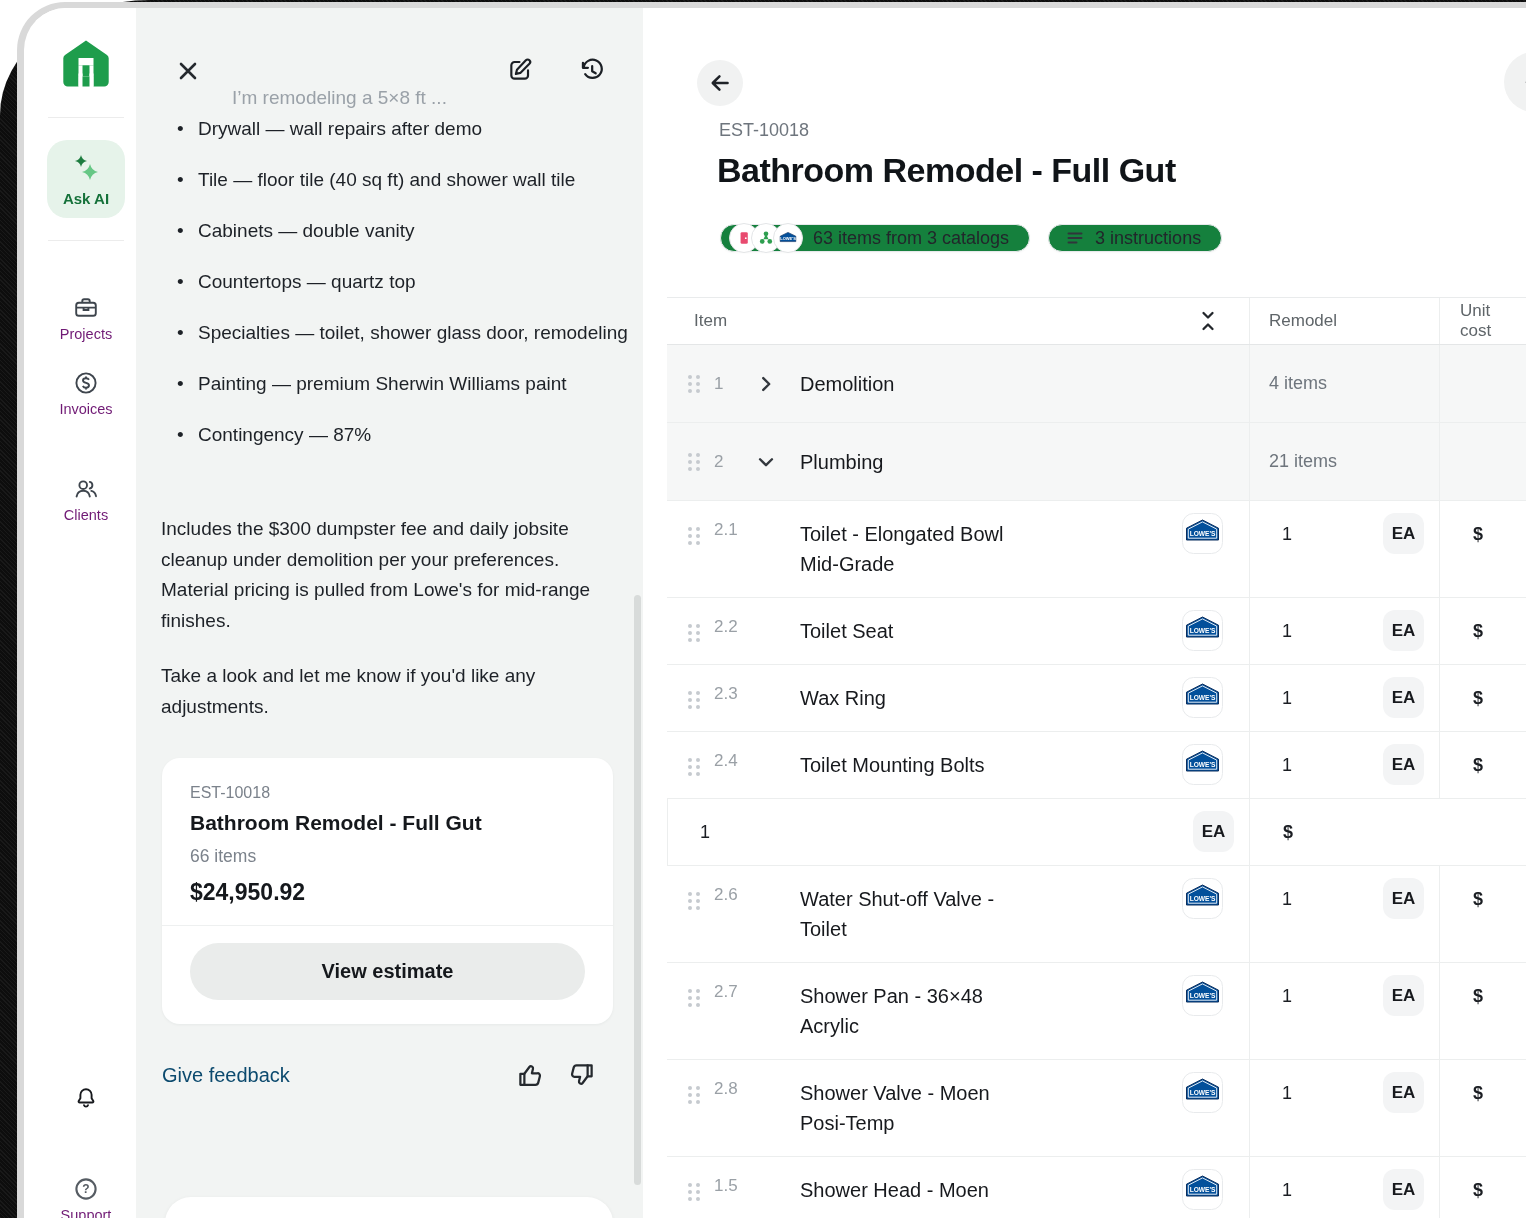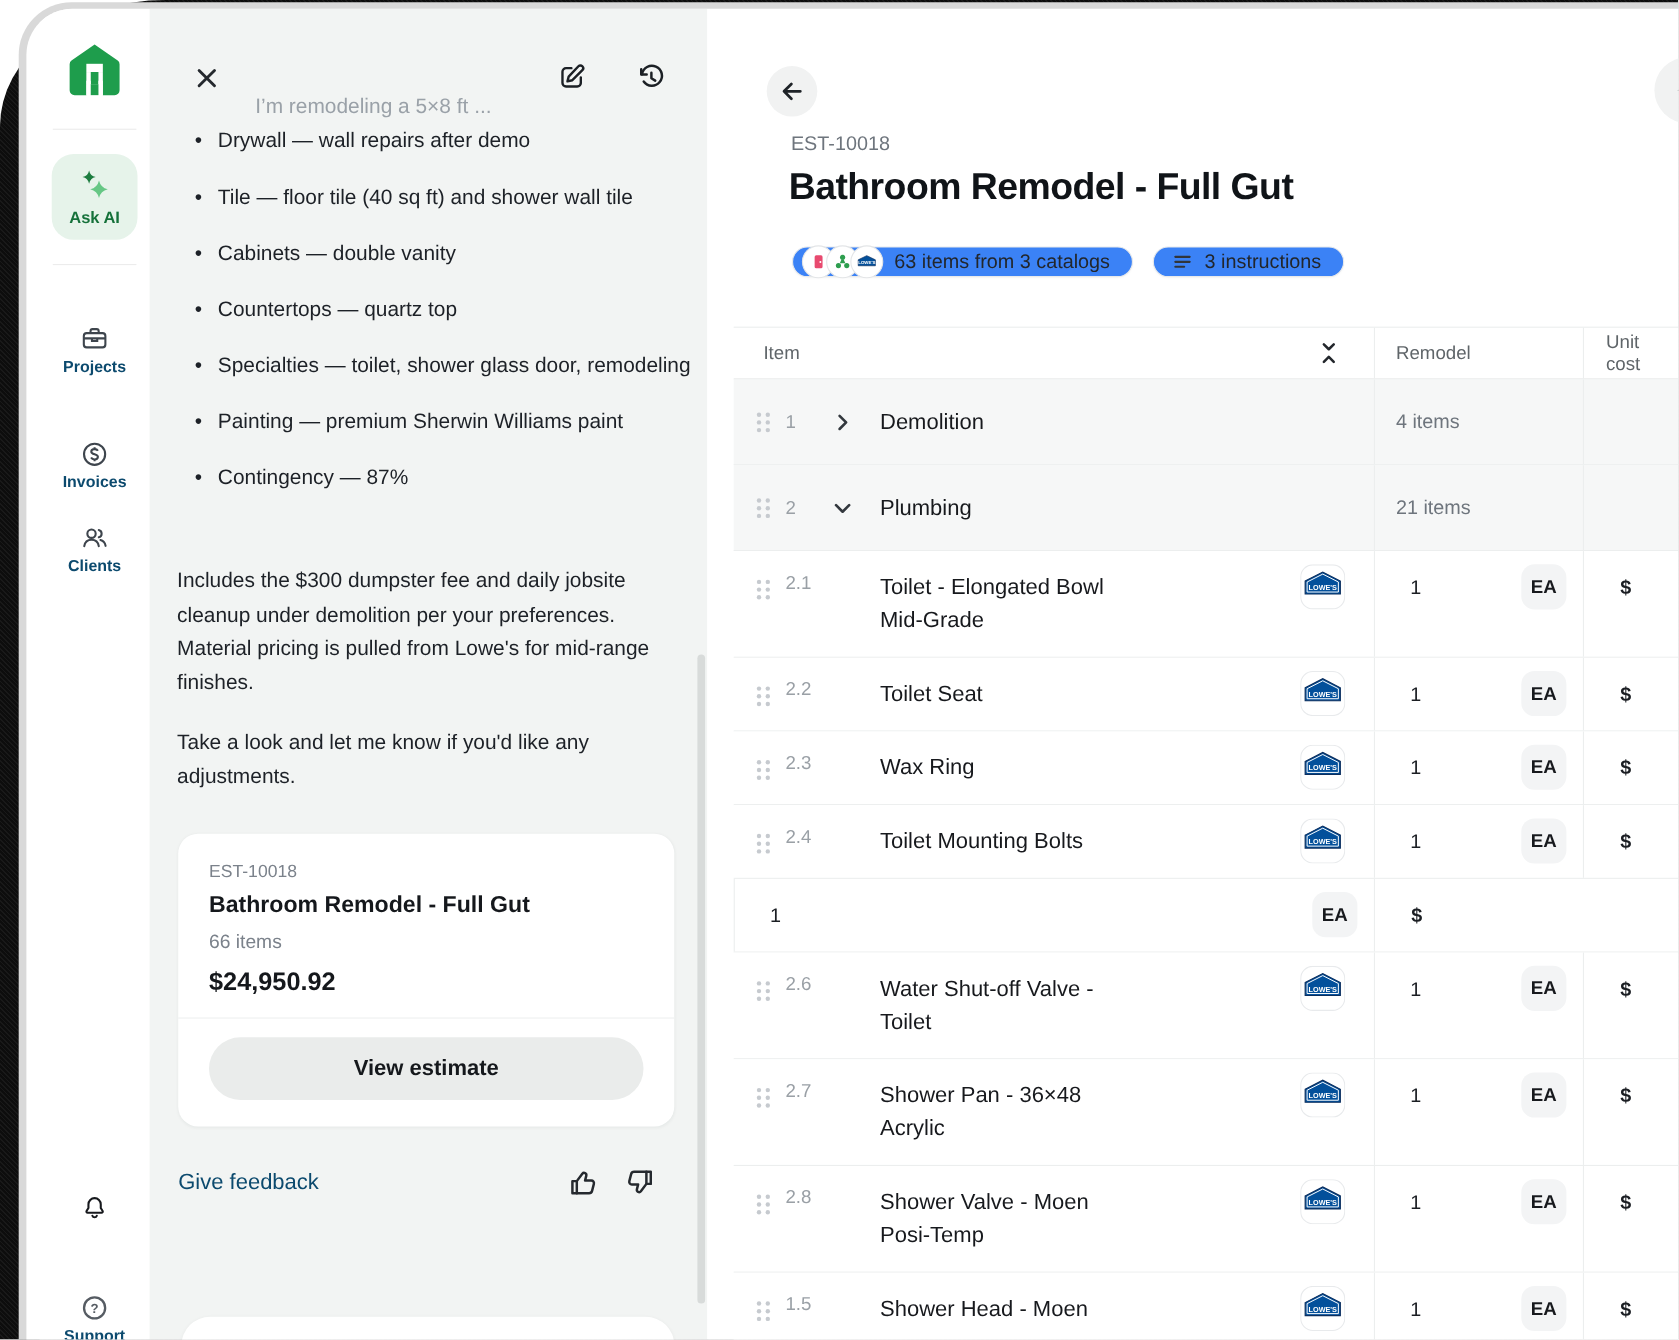--- a/index.html
+++ b/index.html
@@ -15,21 +15,21 @@
     border-top-left-radius:42px; overflow:hidden; }
 
   
   .sidebar { position:absolute; left:12px; top:0; width:100px; height:100%; background:#fff; }
   .logo { position:absolute; left:24px; top:30px; width:52px; height:52px; }
   .sb-divider { position:absolute; left:12px; width:76px; height:1px; background:#ececec; }
   .askai { position:absolute; left:11px; top:132px; width:78px; height:78px; background:#e6f3ea;
     border-radius:20px; display:flex; flex-direction:column; align-items:center; justify-content:center; gap:4px; cursor:pointer; }
   .askai .lbl { font-size:15px; font-weight:bold; color:#15713a; }
   .navitem { position:absolute; left:0; width:100px; display:flex; flex-direction:column; align-items:center; gap:5px; cursor:pointer; }
-  .navitem .lbl { font-size:14.5px; color:#0c4a6e; font-weight:700; }
+  .navitem .lbl { font-size:14.5px; color:#701a75; font-weight:400; }
   .navicon { width:26px; height:26px; }
 
   
   .chat { position:absolute; left:112px; top:0; width:507px; height:100%; background:#f2f4f3; }
   .chat-header { position:absolute; left:0; top:0; width:100%; height:100px; }
   .icon-btn { position:absolute; width:30px; height:30px; display:flex; align-items:center; justify-content:center; cursor:pointer; }
   .chat-title { position:absolute; left:96px; top:51px; width:270px; font-size:19px; font-weight:400; color:#9aa1a8;
     white-space:nowrap; overflow:hidden;margin-top:28px; }
   .bullets { position:absolute; left:62px; top:106px; width:430px; list-style:none; }
   .bullets li { position:relative; font-size:19px; line-height:30px; color:#1d2127; margin-bottom:21px; font-weight:500; }
@@ -55,21 +55,21 @@
   
   .main { position:absolute; left:619px; top:0; right:0; height:100%; background:#fff; }
   .back-btn { position:absolute; left:54px; top:52px; width:46px; height:46px; border-radius:50%;
     background:#f1f2f2; display:flex; align-items:center; justify-content:center; cursor:pointer; }
   .corner-btn { position:absolute; right:-38px; top:44px; width:60px; height:60px; border-radius:50%;
     background:#f1f2f2; display:flex; align-items:center; justify-content:center; cursor:pointer;
     font-size:22px; color:#222; }
   .m-eid { position:absolute; left:76px; top:112px; font-size:18px; color:#6e757d; }
   .m-title { position:absolute; left:74px; top:143px; font-size:34px; font-weight:bold; color:#101418; letter-spacing:-.5px; }
   .chips { position:absolute; left:77px; top:216px; height:44px; display:flex; gap:18px; }
-  .chip { height:28px; background:#3b82f6; border:1px solid #e7e9eb; border-radius:23px; display:flex;
+  .chip { height:28px; background:#15803d; border:1px solid #e7e9eb; border-radius:23px; display:flex;
     align-items:center; padding:0 20px 0 8px; gap:10px; font-size:18px; font-weight:500; color:#22262b; cursor:pointer;
     box-shadow:0 1px 2px rgba(0,0,0,.03); }
   .chip.chip2 { padding-left:16px; }
   .cat-stack { display:flex; }
   .cat-circle { width:30px; height:30px; border-radius:50%; background:#fff; border:1px solid #e3e5e7;
     display:flex; align-items:center; justify-content:center; margin-right:-8px; }
   .cat-circle:last-child { margin-right:0; }
 
   
   .table { position:absolute; left:24px; top:289px; right:0; border-top:1px solid #e9ebec; }
@@ -138,21 +138,21 @@
       </div>
       <div class="sb-divider" style="top:232px"></div>
 
       <div class="navitem" style="top:287px">
         <svg class="navicon" viewBox="0 0 26 26" fill="none" stroke="#3e454d" stroke-width="1.9">
           <rect x="3.2" y="7.8" width="19.6" height="13" rx="2.6"></rect>
           <path d="M9.3 7.8 V6 a1.8 1.8 0 0 1 1.8-1.8 h3.8 A1.8 1.8 0 0 1 16.7 6 v1.8 M3.2 12.6 h19.6 M10.6 12.6 v2.4 h4.8 v-2.4"></path>
         </svg>
         <span class="lbl">Projects</span>
       </div>
-      <div class="navitem" style="top:392px">
+      <div class="navitem" style="top:362px">
         <svg class="navicon" viewBox="0 0 26 26" fill="none" stroke="#3e454d" stroke-width="1.9">
           <circle cx="13" cy="13" r="9.6"></circle>
           <path d="M16 9.8c-.6-1-1.7-1.5-3-1.5-1.8 0-3 .9-3 2.3 0 3 6 1.7 6 4.7 0 1.5-1.3 2.4-3 2.4-1.4 0-2.6-.6-3.2-1.7 M13 6.6v1.7 M13 17.7v1.7"></path>
         </svg>
         <span class="lbl">Invoices</span>
       </div>
       <div class="navitem" style="top:468px">
         <svg class="navicon" viewBox="0 0 26 26">
           <circle cx="10.2" cy="9.2" r="3.8" fill="none" stroke="#3e454d" stroke-width="1.9"></circle>
           <path d="M3.6 20.5c.6-3.7 3-5.8 6.6-5.8s6 2.1 6.6 5.8" fill="none" stroke="#3e454d" stroke-width="1.9" stroke-linecap="round"></path>

